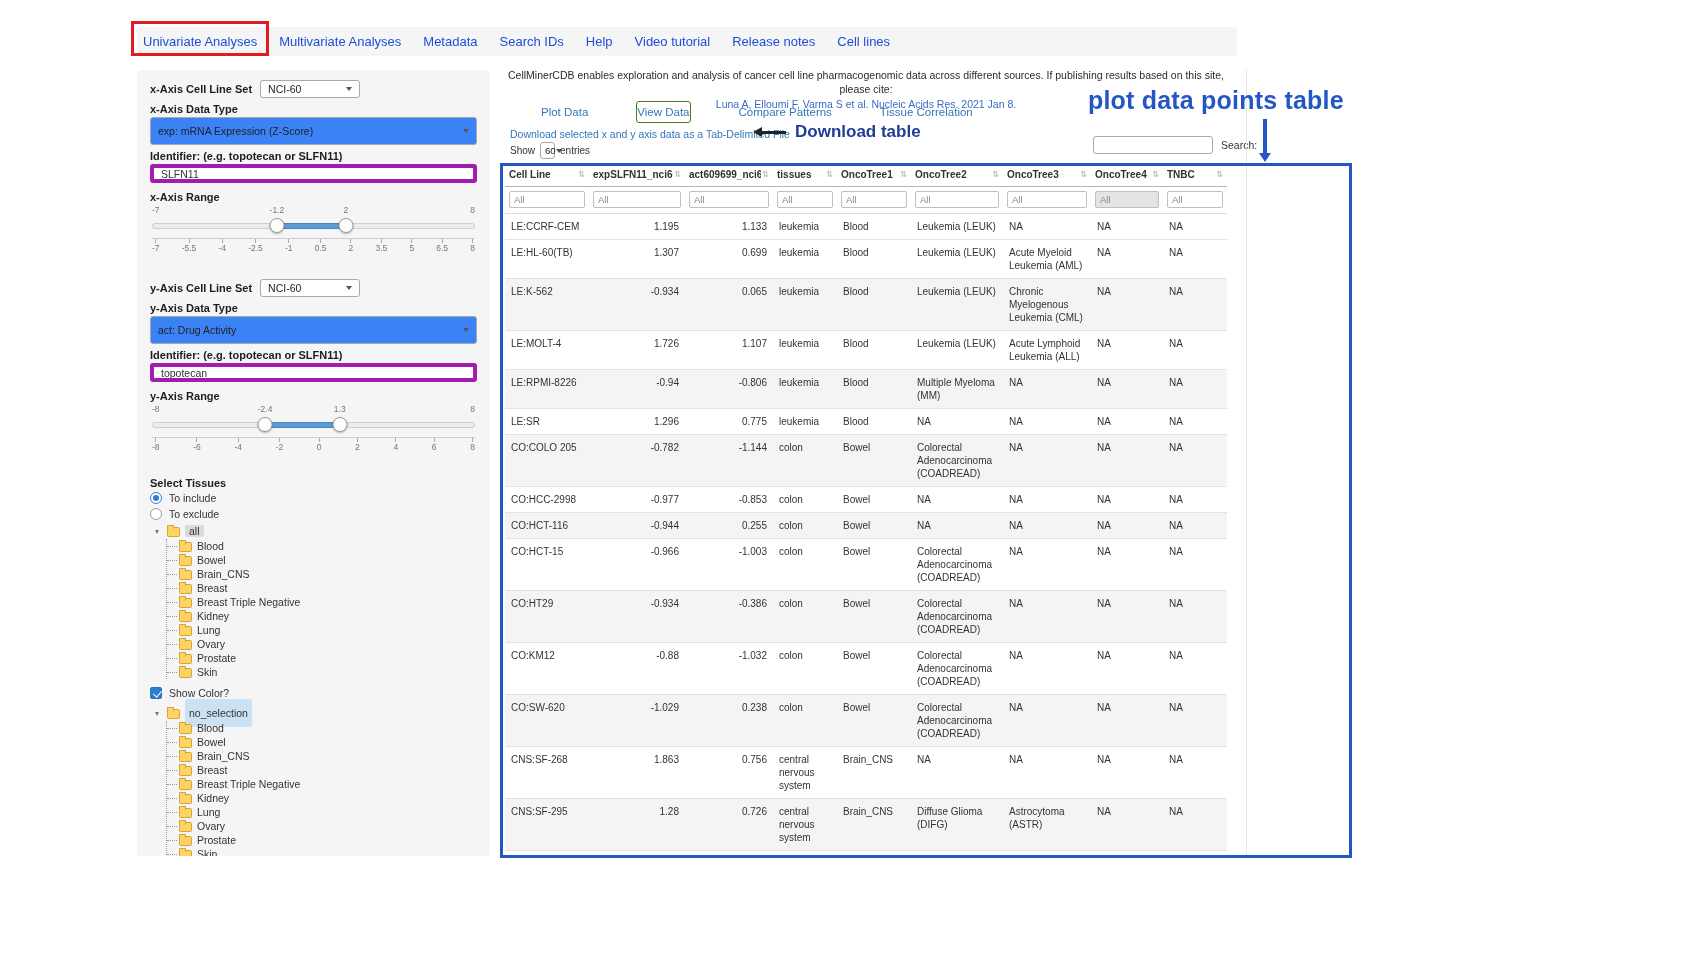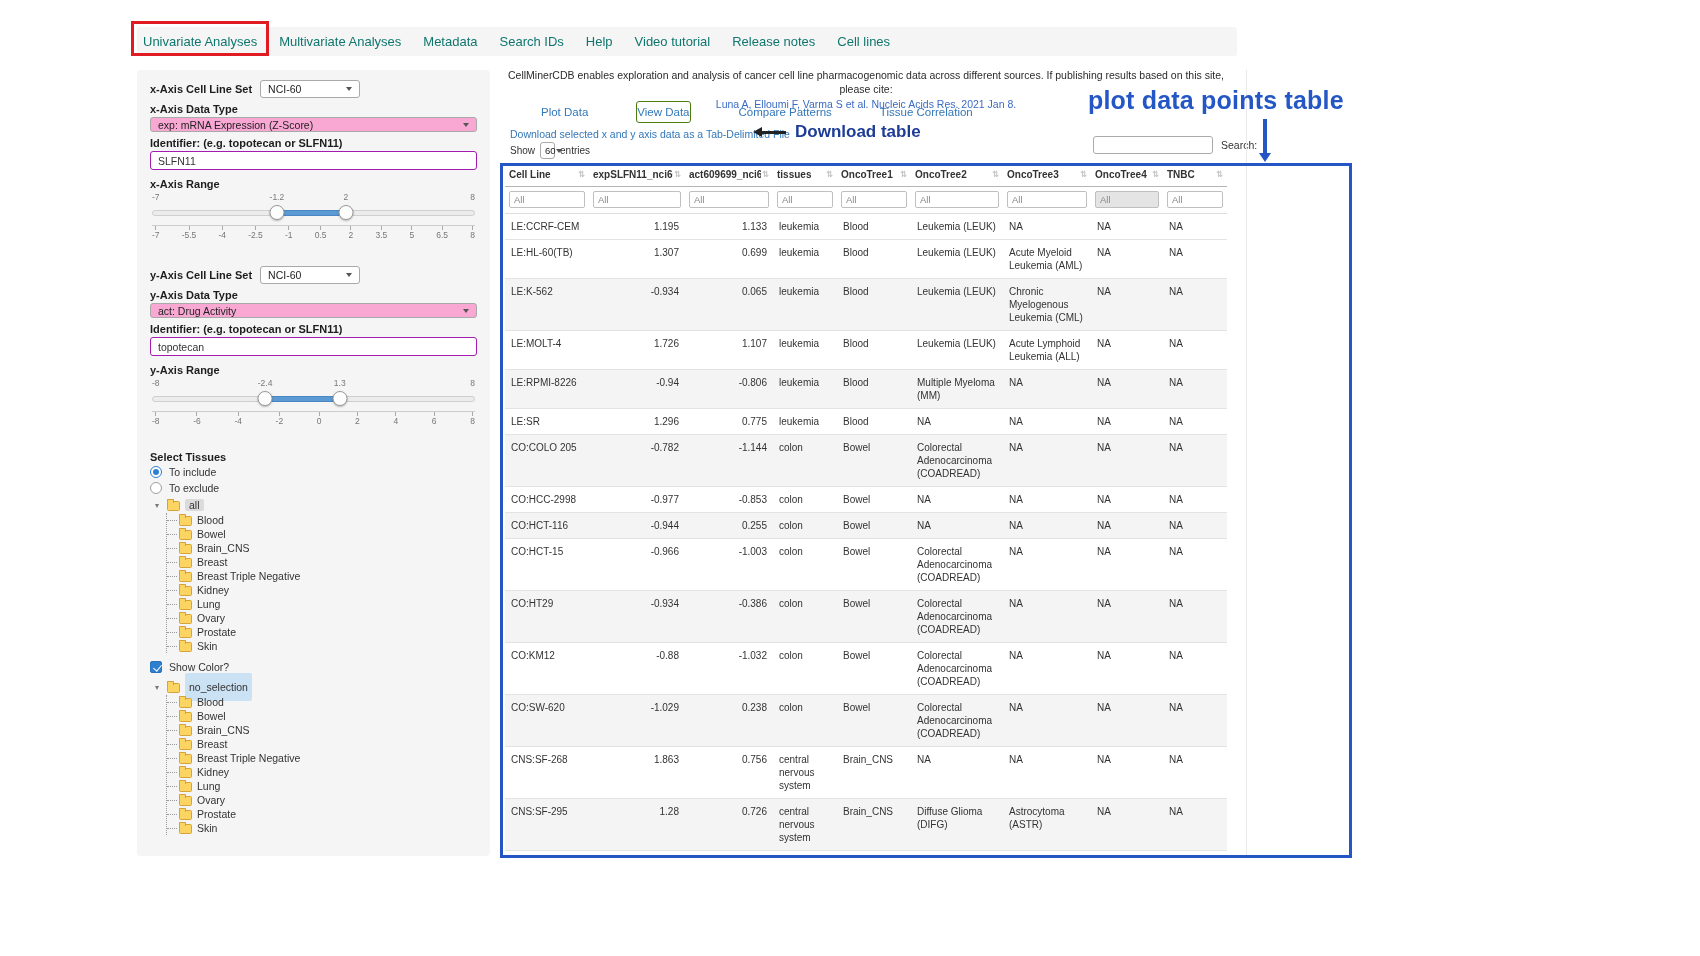--- a/index.html
+++ b/index.html
@@ -4,41 +4,41 @@
 <style>
   :root { --ann-red:#e01b22; --ann-blue:#2457c5; --ann-navy:#1e3c96; }
   * { box-sizing:border-box; }
   html,body { margin:0; padding:0; }
   body { width:1700px; height:956px; background:#fff; position:relative; overflow:hidden;
          font-family:"Liberation Sans","DejaVu Sans",sans-serif; color:#333; }
 
   
   .navbar { position:absolute; left:137px; top:27px; width:1100px; height:29px; background:#f5f5f5;
             border-radius:3px; display:flex; align-items:center; padding-left:0; }
-  .nav-item { font-size:13px; color:#0f766e; padding:0 11px; white-space:nowrap; cursor:pointer; }
+  .nav-item { font-size:13px; color:#1d4ed8; padding:0 11px; white-space:nowrap; cursor:pointer; }
   .nav-item:first-child { padding-left:6px; }
   .nav-highlight { position:absolute; left:131px; top:21px; width:138px; height:35px;
                    border:3px solid var(--ann-red); z-index:6; pointer-events:none; }
 
   
   .sidebar { position:absolute; left:137px; top:70px; width:353px; height:786px; background:#f5f5f5;
              border-radius:4px; padding:10px 13px; font-size:11px; overflow:hidden; }
   .row-inline { display:flex; align-items:center; gap:8px; height:18px; }
   .lbl { display:block; font-weight:bold; font-size:11px; line-height:12px; color:#1d1d1d; margin:5px 0 2px; }
   .lbl.inline { margin:0; }
   .lbl.range { margin-top:8px; }
   .sp22 { height:22px; } .sp16 { height:16px; }
   .select { border:1px solid #a9a9a9; background:#fff; border-radius:3px; height:18px; display:flex;
             align-items:center; justify-content:space-between; padding:0 7px; font-size:10.5px; color:#222; cursor:pointer; }
   .select.sm { width:100px; }
-  .select.full { width:100%; background:#f9a8d4; height:15px; }
+  .select.full { width:100%; background:#3b82f6; height:28px; }
   .select.tiny { width:15px; height:17px; padding:0 4px; font-size:9.5px; display:inline-flex; }
   .caret { width:0; height:0; border-left:3.5px solid transparent; border-right:3.5px solid transparent;
            border-top:4px solid #555; flex:none; }
-  .text-input { width:100%; height:19px; border:1px solid #a21caf; border-radius:3px; padding:0 7px;
+  .text-input { width:100%; height:19px; border:4px solid #a21caf; border-radius:3px; padding:0 7px;
                 font-size:10.5px; color:#333; background:#fff; font-family:inherit; }
 
   
   .slider { position:relative; margin:2px 2px 0; height:52px; }
   .slider-ends { display:flex; justify-content:space-between; font-size:8.5px; color:#777; height:11px; }
   .handle-label { position:absolute; top:0; transform:translateX(-50%); font-size:8.5px; color:#777; }
   .slider-row { position:relative; height:20px; }
   .slider-bar { position:absolute; left:0; right:0; top:7px; height:6px; background:#ececec;
                 border:1px solid #cfcfcf; border-radius:3px; }
   .slider-fill { position:absolute; top:7px; height:6px; background:#5b9bd5; border:1px solid #4a86bf; border-radius:3px; }

